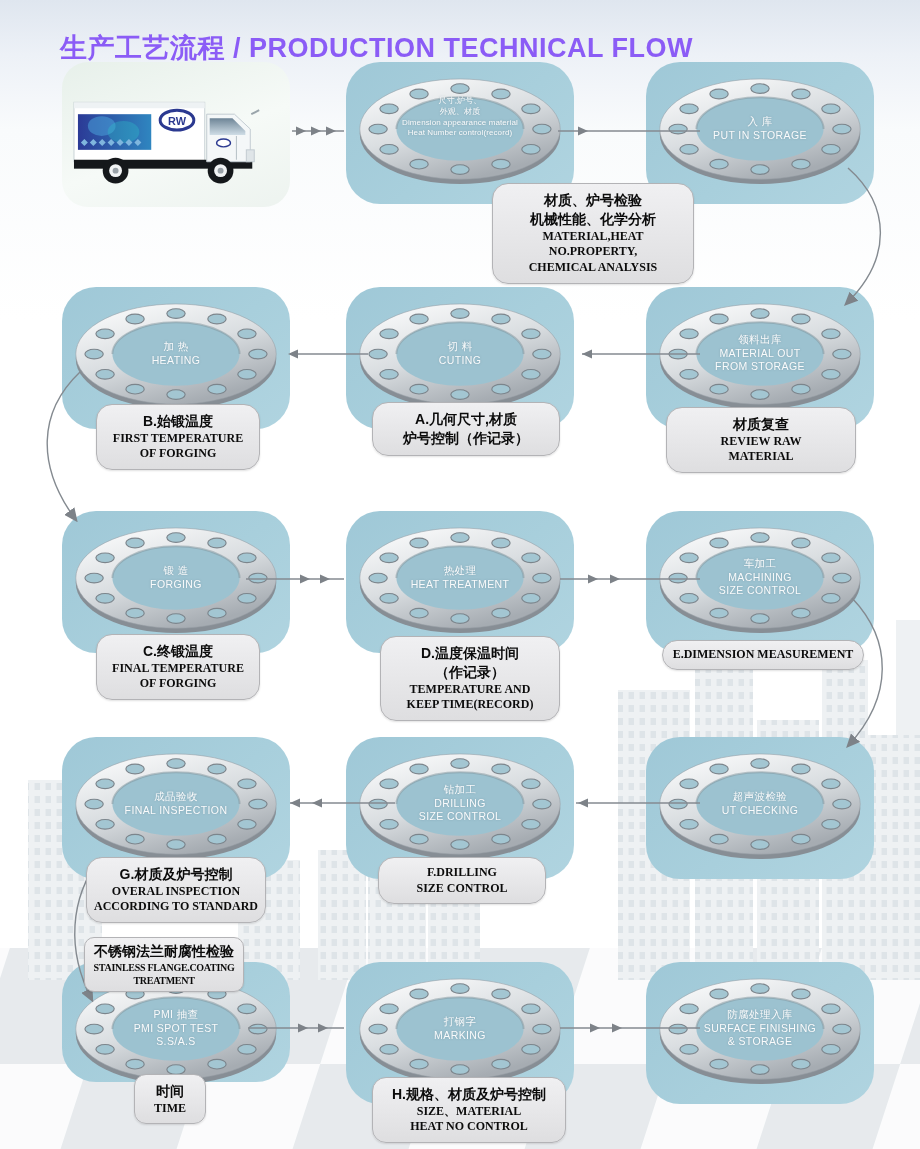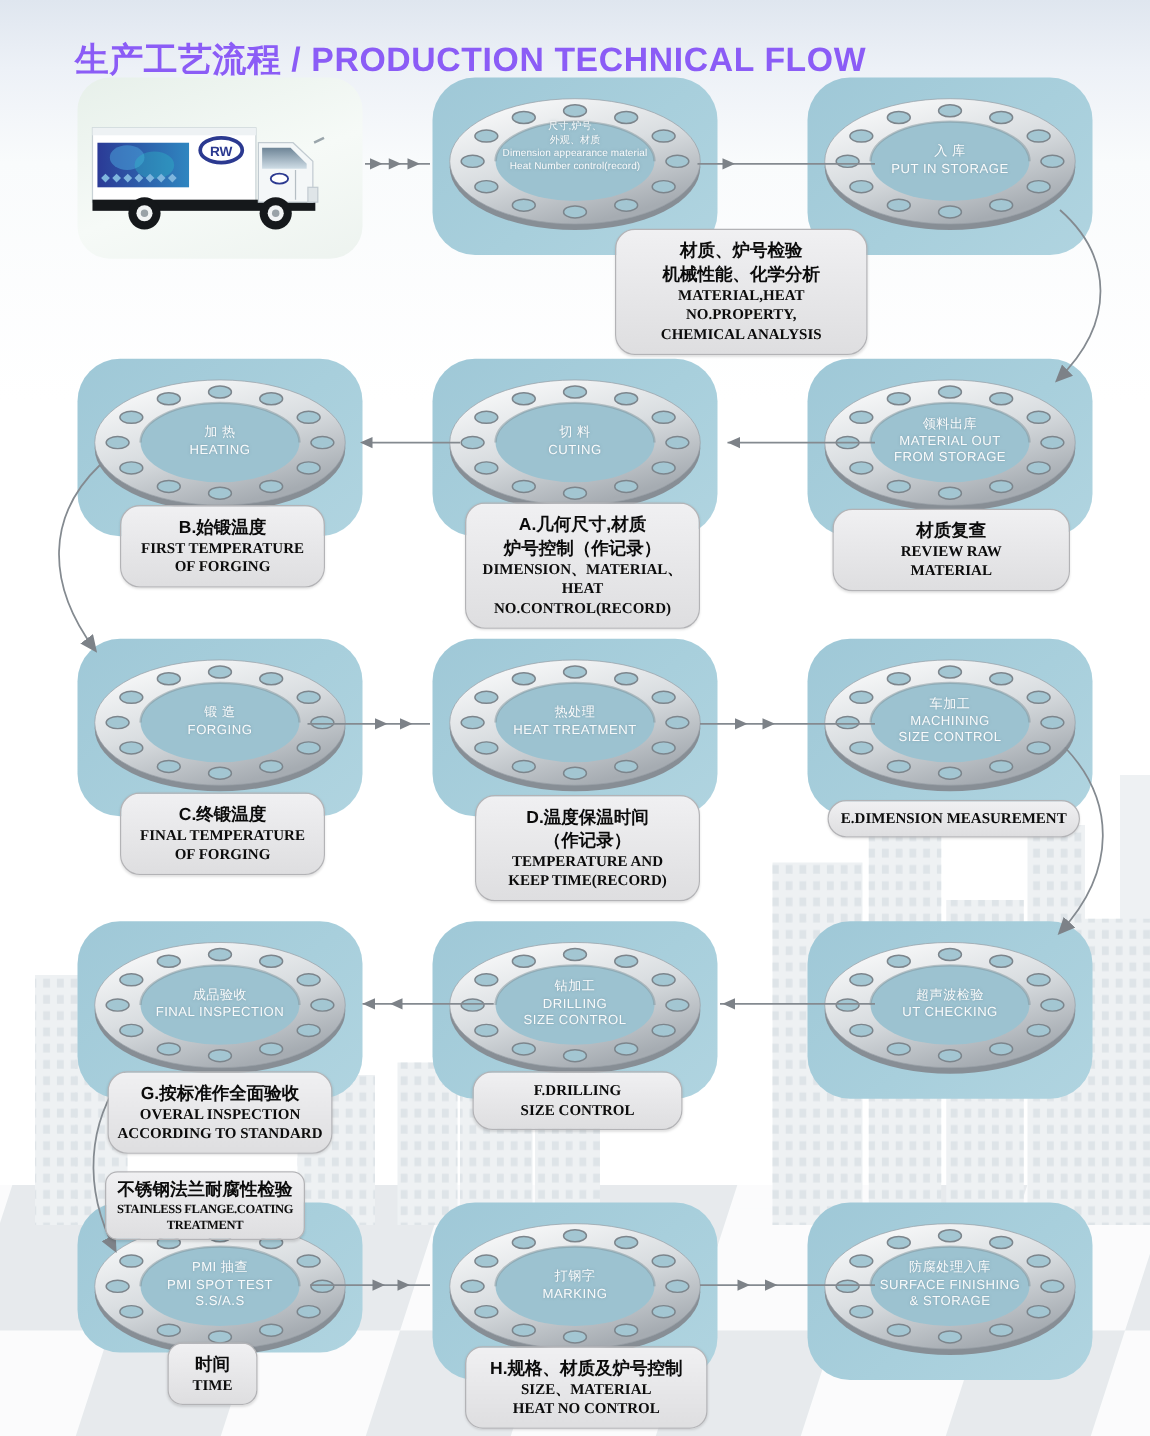--- a/index.html
+++ b/index.html
@@ -332,22 +332,20 @@
 CHEMICAL ANALYSIS</div>
 </div>
 <div class="note" id="note-b">
   <div class="cn">B.始锻温度</div>
   <div class="en">FIRST TEMPERATURE
 OF FORGING</div>
 </div>
 <div class="note" id="note-a">
   <div class="cn">A.几何尺寸,材质
 炉号控制（作记录）</div>
-  <div class="en">DIMENSION、MATERIAL、
-HEAT NO.CONTROL(RECORD)</div>
 </div>
 <div class="note" id="note-review">
   <div class="cn">材质复查</div>
   <div class="en">REVIEW RAW
 MATERIAL</div>
 </div>
 <div class="note" id="note-c">
   <div class="cn">C.终锻温度</div>
   <div class="en">FINAL TEMPERATURE
 OF FORGING</div>
@@ -355,21 +353,21 @@
 <div class="note" id="note-d">
   <div class="cn">D.温度保温时间
 （作记录）</div>
   <div class="en">TEMPERATURE AND
 KEEP TIME(RECORD)</div>
 </div>
 <div class="note" id="note-e">
   <div class="en">E.DIMENSION MEASUREMENT</div>
 </div>
 <div class="note" id="note-g">
-  <div class="cn">G.按标准作全面验收</div>
+  <div class="cn">G.材质及炉号控制</div>
   <div class="en">OVERAL INSPECTION
 ACCORDING TO STANDARD</div>
 </div>
 <div class="note" id="note-f">
   <div class="en">F.DRILLING
 SIZE CONTROL</div>
 </div>
 <div class="note" id="note-stainless">
   <div class="cn">不锈钢法兰耐腐性检验</div>
   <div class="en">STAINLESS FLANGE.COATING TREATMENT</div>

